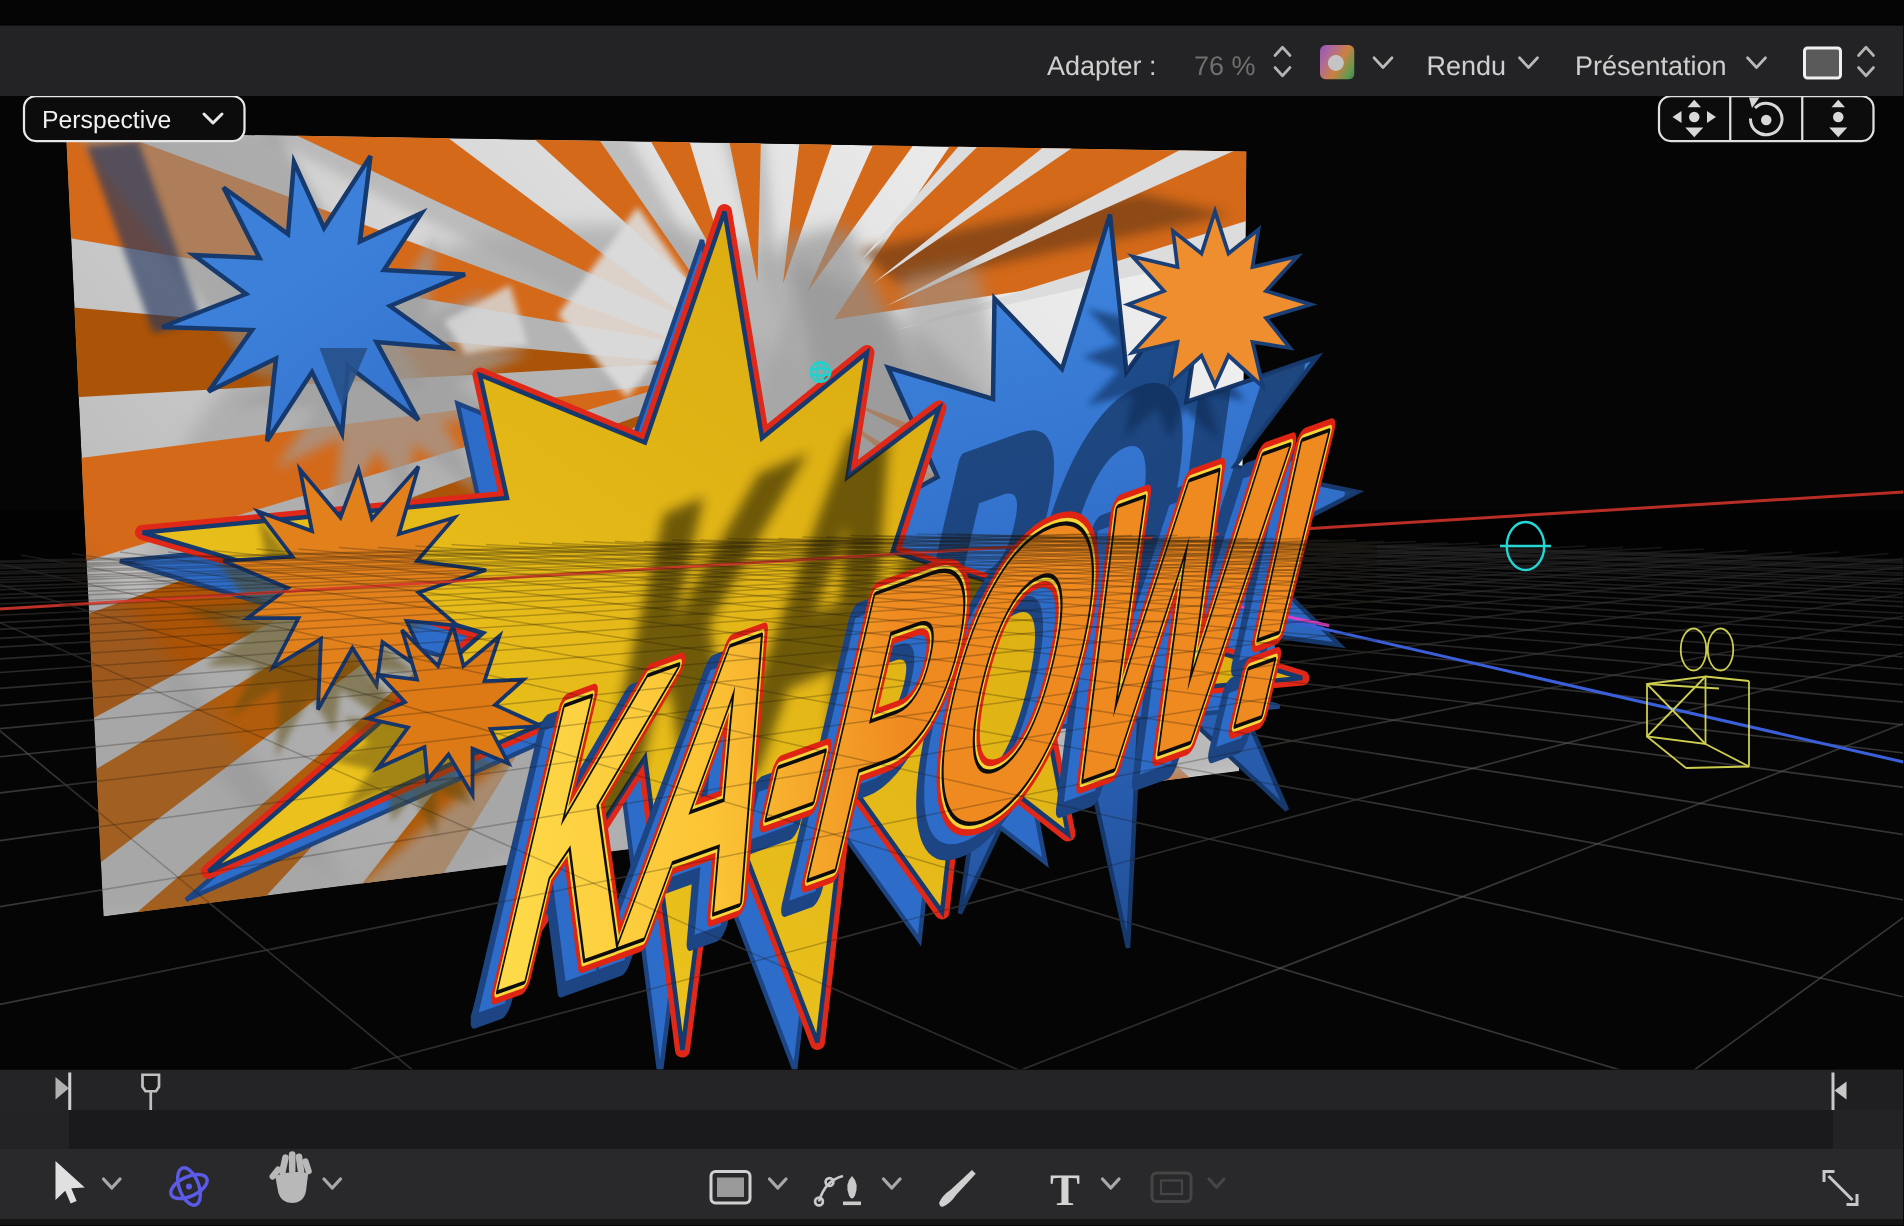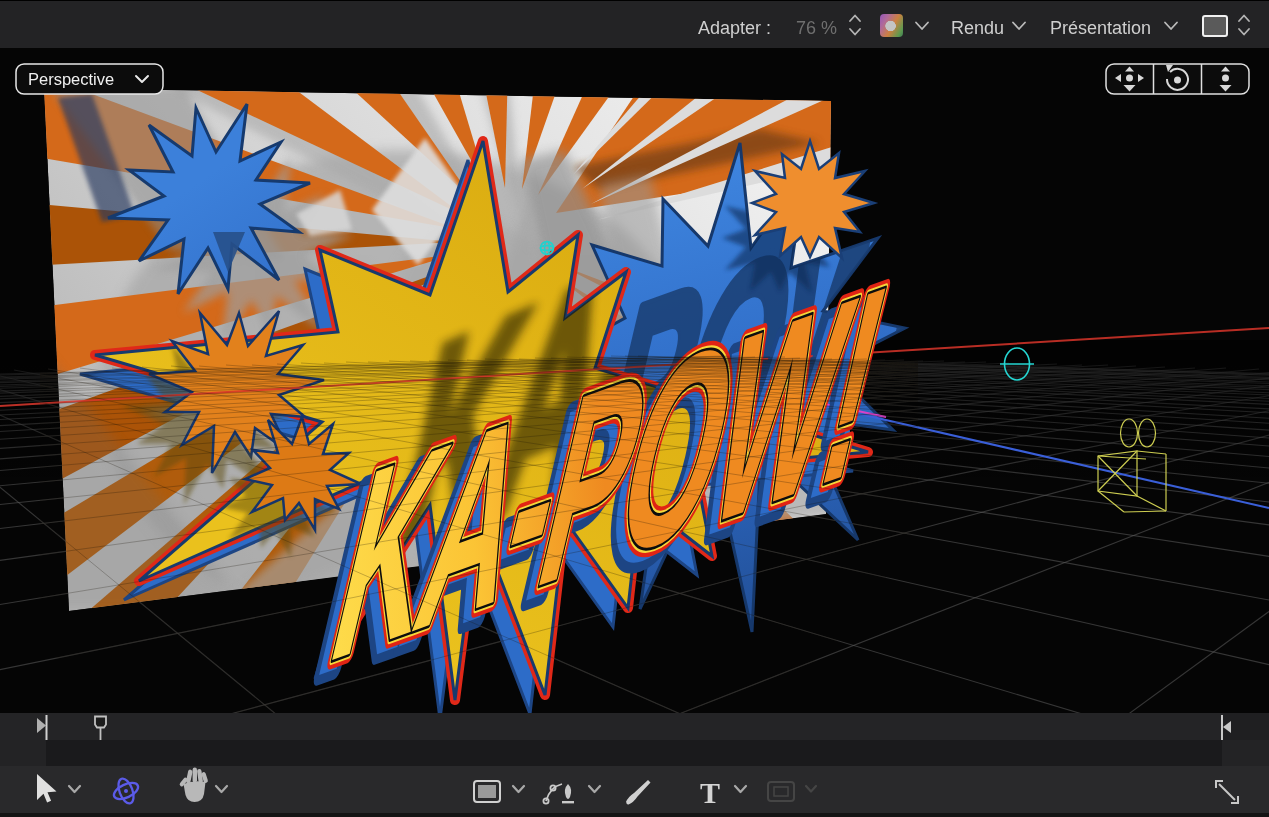--- a/index.html
+++ b/index.html
@@ -1,16 +1,16 @@
 <!DOCTYPE html>
 <html><head><meta charset="utf-8"><style>
 *{margin:0;padding:0;box-sizing:border-box}
 body{width:1269px;height:817px;background:#050505;font-family:"Liberation Sans",sans-serif;overflow:hidden;position:relative}
 .abs{position:absolute}
-#topbar{left:0;top:0;width:1269px;height:48px;background:#232325;border-top:1px solid #000;display:flex;align-items:center}
+#topbar{left:0;top:16px;width:1269px;height:48px;background:#232325;border-top:1px solid #000;display:flex;align-items:center}
 #canvas{left:0;top:48px;width:1269px;height:665px;background:#050505;overflow:hidden}
 #bottom{left:0;top:713px;width:1269px;height:104px}
 </style></head><body>
 
 <div class="abs" id="canvas">
   <svg class="abs" style="left:0;top:0" width="1269" height="665" viewBox="0 48 1269 665">
     <defs>
       <linearGradient id="hfade" x1="0" y1="340" x2="0" y2="500" gradientUnits="userSpaceOnUse">
         <stop offset="0" stop-color="#000000" stop-opacity="0.7"></stop>
         <stop offset="1" stop-color="#000000" stop-opacity="0"></stop>

